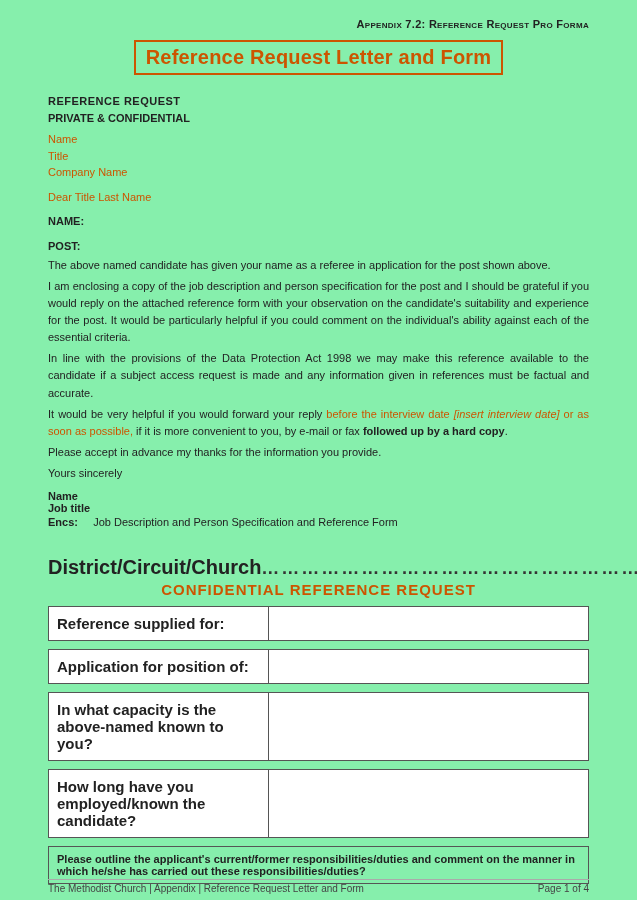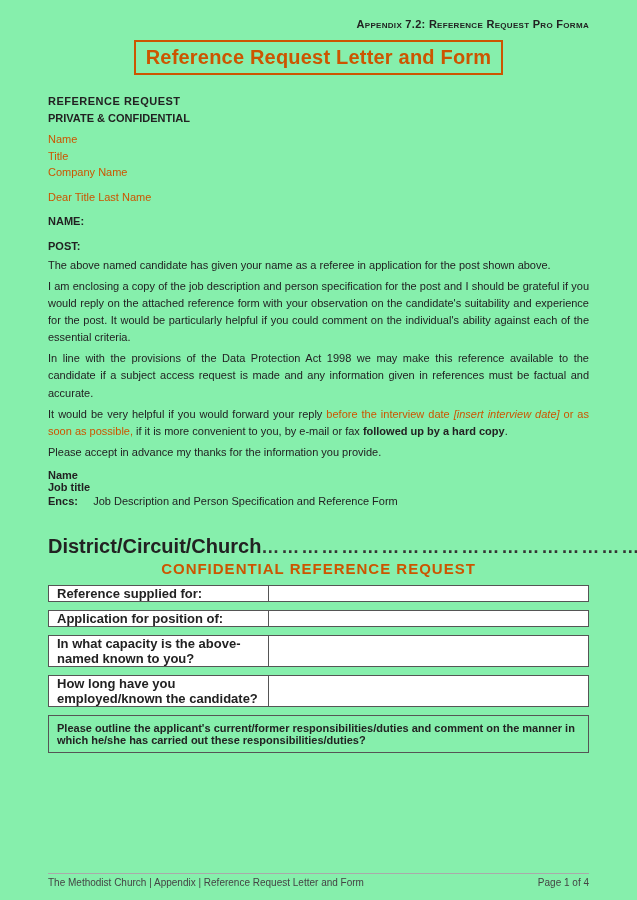--- a/index.html
+++ b/index.html
@@ -105,22 +105,22 @@
       letter-spacing: 1px;
       margin-bottom: 8px;
     }
     .ref-table {
       width: 100%;
       border-collapse: collapse;
       margin-bottom: 8px;
     }
     .ref-table td {
       border: 1px solid #555;
-      padding: 0 8px;
-      font-size: 13px;
+      padding: 8px 8px;
+      font-size: 15px;
       vertical-align: top;
     }
     .ref-table td.label-cell {
       width: 220px;
       font-weight: bold;
       background: #fff;
     }
     .ref-table td.value-cell {
       background: #fff;
     }
@@ -188,20 +188,21 @@
 
   <div class="letter-body" style="margin-top:6px;">
     <div class="section-label">POST:</div>
     <p class="para">The above named candidate has given your name as a referee in application for the post shown above.</p>
     <p class="para">I am enclosing a copy of the job description and person specification for the post and I should be grateful if you would reply on the attached reference form with your observation on the candidate's suitability and experience for the post.  It would be particularly helpful if you could comment on the individual's ability against each of the essential criteria.</p>
     <p class="para">In line with the provisions of the Data Protection Act 1998 we may make this reference available to the candidate if a subject access request is made and any information given in references must be factual and accurate.</p>
     <p class="para">
       <span>It would be very helpful if you would forward your reply </span><span class="highlight-orange">before the interview date</span><span class="highlight-orange highlight-italic"> [insert interview date]</span><span class="highlight-orange"> or as soon as possible,</span><span> if it is more convenient to you, by e-mail or fax </span><span class="bold-inline">followed up by a hard copy</span><span>.</span>
     </p>
     <p class="para">Please accept in advance my thanks for the information you provide.</p>
+    <p class="para">Yours sincerely</p>
   </div>
 
   <div class="signature-block">
     <div class="sig-name">Name</div>
     <div class="sig-job">Job title</div>
     <div class="encs-line">
       <span class="bold-inline">Encs:</span>
       &nbsp;&nbsp;&nbsp;
       <span>Job Description and Person Specification and Reference Form</span>
     </div>

